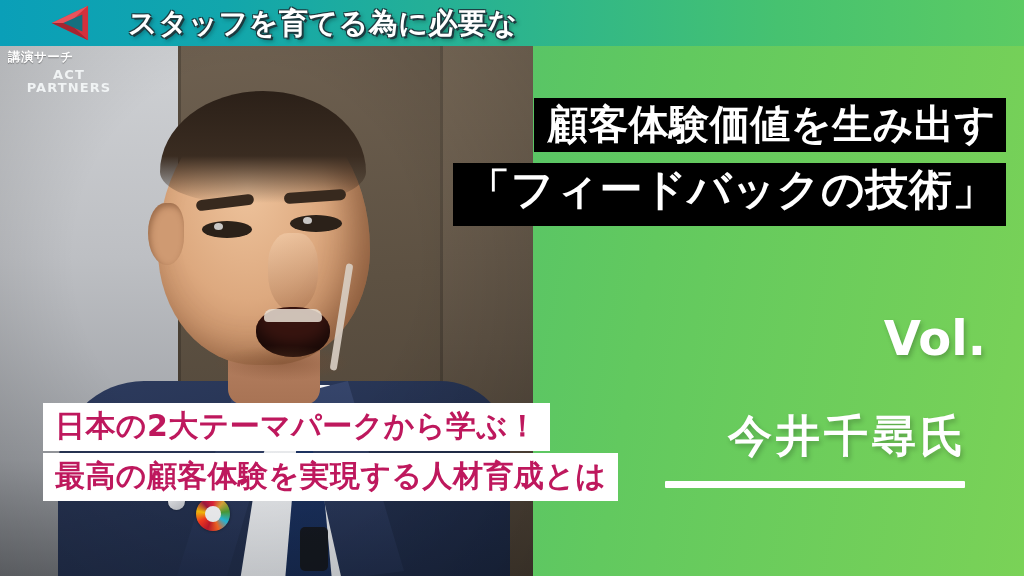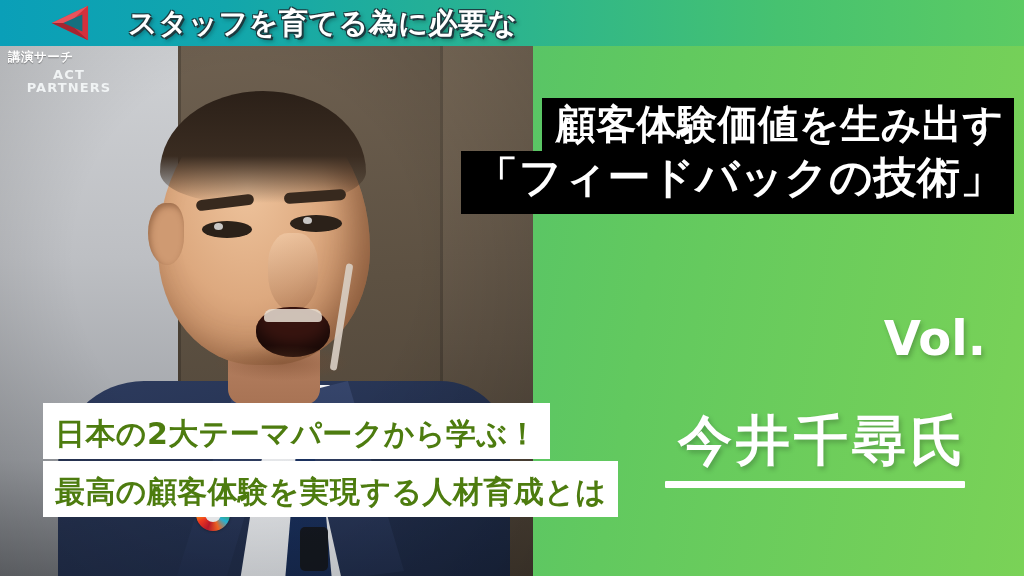--- a/index.html
+++ b/index.html
@@ -185,23 +185,23 @@
     display:flex; align-items:center;
     font-size:29px; font-weight:700; color:#ffffff;
     letter-spacing:.5px; white-space:nowrap;
     text-shadow:
       2px 2px 0 #1d3a3f, -1px 1px 0 #1d3a3f, 1px -1px 0 #1d3a3f,
       -1px -1px 0 #1d3a3f, 3px 3px 4px rgba(0,0,0,.35);
   }
 
   
   .title-block{
-    position:absolute; right:10px; top:98px;
+    position:absolute; right:18px; top:98px;
     z-index:14;
-    display:flex; flex-direction:column; align-items:flex-end;
+    display:flex; flex-direction:column; align-items:flex-end;gap:12px;
   }
   .title-line{
     background:#000000;
     color:#ffffff;
     font-size:40px;
     font-weight:700;
     line-height:1;
     letter-spacing:.5px;
     white-space:nowrap;
     padding:6px 10px 8px 14px;
@@ -214,21 +214,21 @@
     position:absolute; right:38px; top:316px; z-index:14;
     display:flex; align-items:flex-end; color:#ffffff;
     text-shadow:2px 3px 5px rgba(0,0,0,.22);
   }
   .vol-label{ font-size:48px; font-weight:600; letter-spacing:0px; line-height:.92; }
   .vol-num{ font-size:70px; font-weight:800; letter-spacing:-1px; line-height:.9; margin-left:9px; }
 
   
   .speaker{
     position:absolute; right:56px; top:414px; z-index:14;
-    font-size:54px; font-weight:700; color:#ffffff; letter-spacing:4px;
+    font-size:44px; font-weight:700; color:#ffffff; letter-spacing:4px;
     line-height:1; white-space:nowrap;
     text-shadow:2px 3px 5px rgba(0,0,0,.22);
   }
   .rule{
     position:absolute; left:665px; top:481px; width:300px; height:7px;
     background:#ffffff; z-index:14; border-radius:1px;
   }
   .credits{
     position:absolute; right:30px; top:505px; z-index:14;
     text-align:right; color:#ffffff; line-height:1.45;
@@ -237,24 +237,24 @@
     font-size:20px; font-weight:600; letter-spacing:1.2px; white-space:nowrap;
     text-shadow:1px 2px 3px rgba(0,0,0,.22);
   }
 
   
   .subtitle{
     position:absolute; left:43px; top:403px; z-index:14;
     display:flex; flex-direction:column; align-items:flex-start;
   }
   .sub-line{
-    background:#ffffff; color:#4d7c0f;
+    background:#ffffff; color:#be185d;
     font-size:30px; font-weight:700; line-height:1;
     letter-spacing:.4px; white-space:nowrap;
-    padding:16px 12px 10px 12px; margin-bottom:2px;
+    padding:8px 12px 10px 12px; margin-bottom:2px;
   }
 </style>
 </head>
 <body>
 
 <div id="banner-canvas">
 
   <div class="photo">
     <div class="wall-left"></div>
     <div class="wall-mid"></div>

